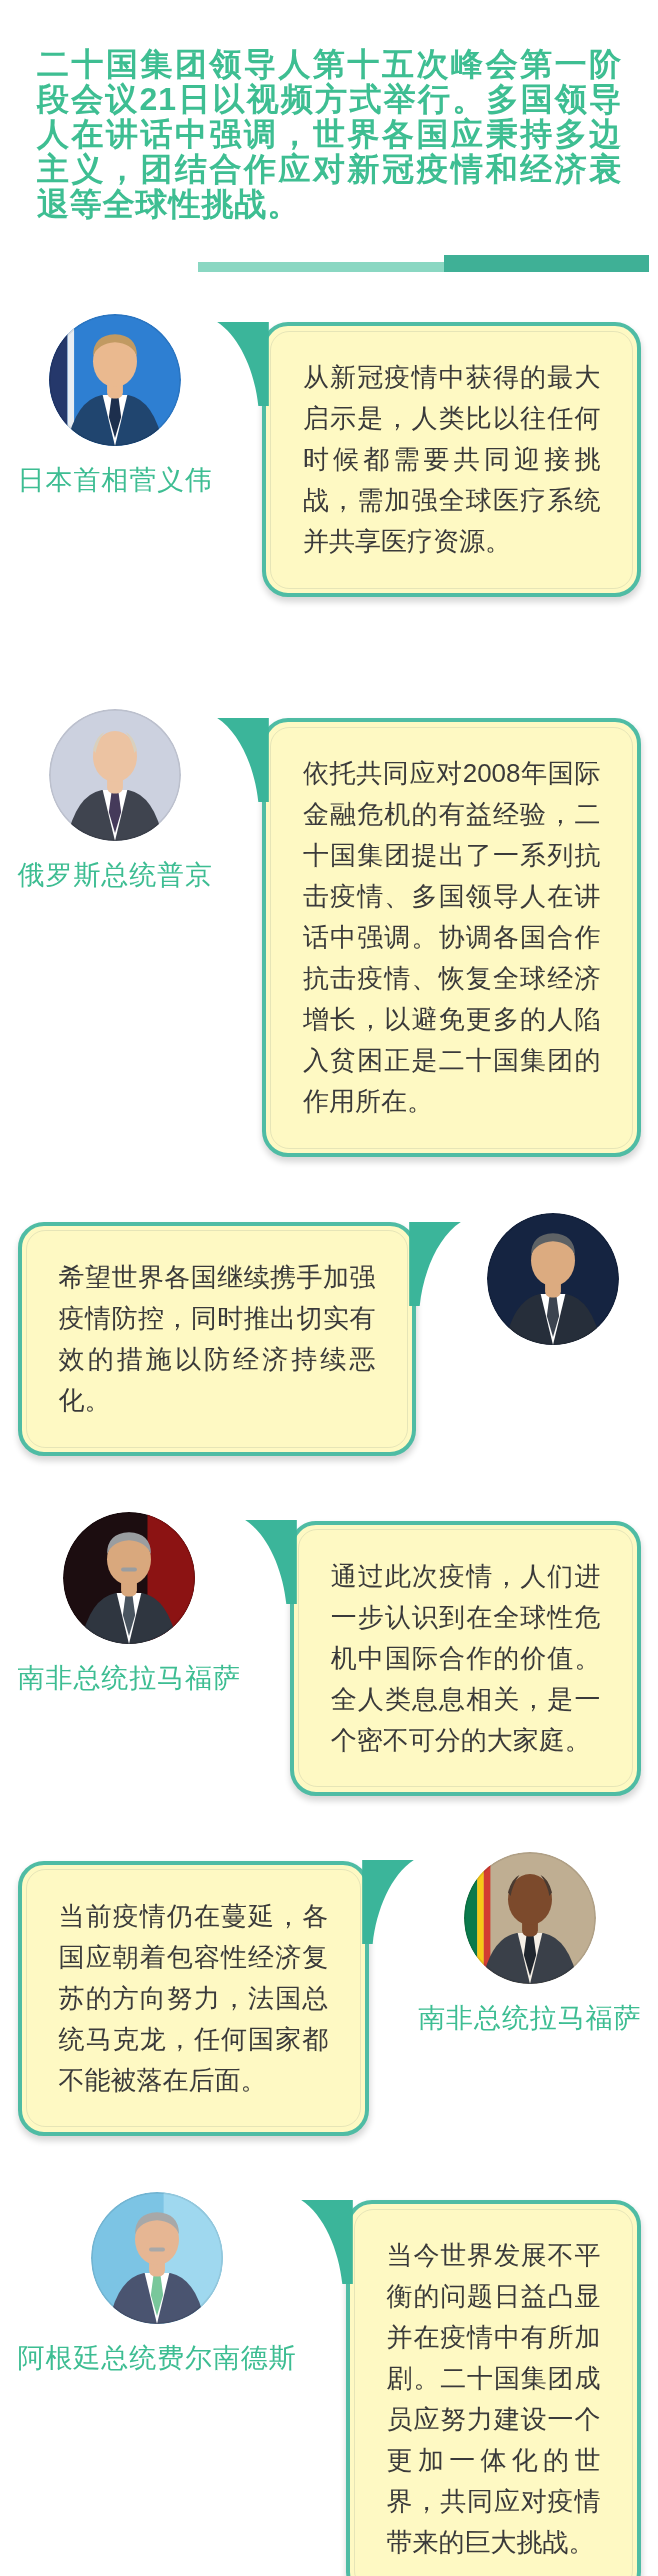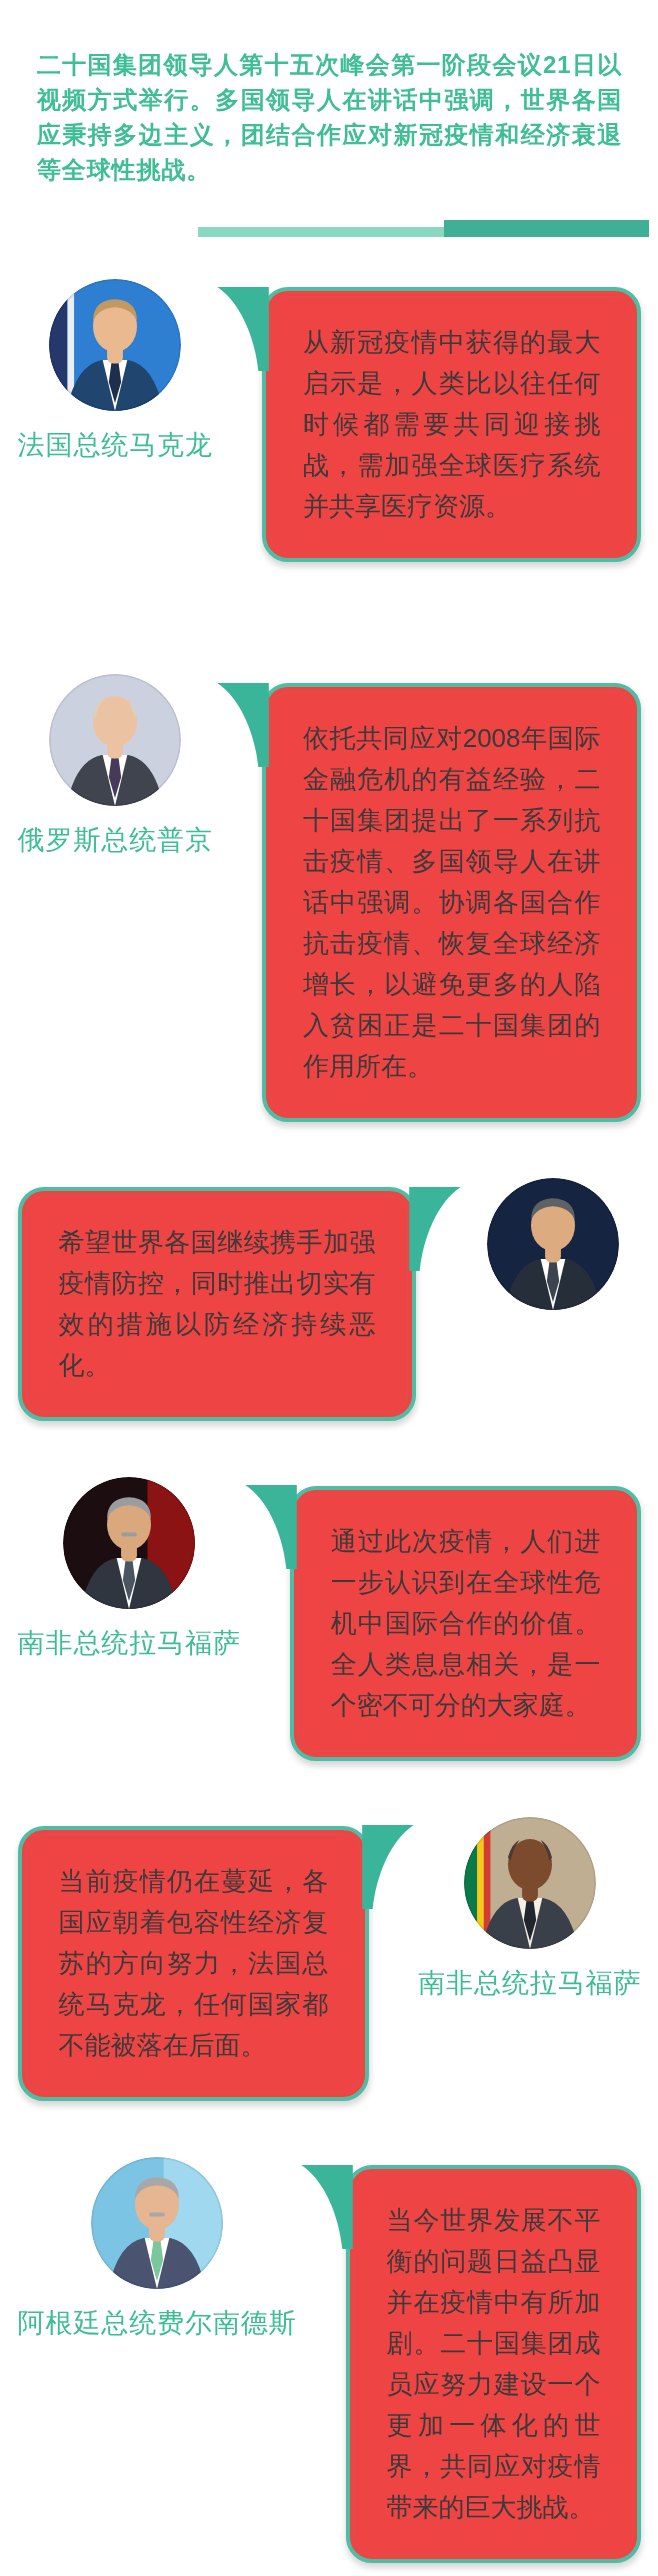--- a/index.html
+++ b/index.html
@@ -1,27 +1,27 @@
 <!DOCTYPE html>
 <html style="font-size:14px"><head>
 <meta charset="utf-8">
 <style>
   html,body{margin:0;padding:0;background:#ffffff;}
   body{font-family:"Liberation Sans","DejaVu Sans",sans-serif;}
   .page{width:659px;min-height:2576px;box-sizing:border-box;padding:47px 17.6px 26px;background:#fff;overflow:hidden;}
-  .intro{margin:0 19.3px;font-size:24px;line-height:35px;font-weight:700;color:#3EBE92;letter-spacing:0.9px;text-align:justify;}
+  .intro{margin:0 19.3px;font-size:32px;line-height:35px;font-weight:700;color:#3EBE92;letter-spacing:0.9px;text-align:justify;}
   .divider{position:relative;height:17.6px;margin:32px 0 42px;}
   .divider-light{position:absolute;bottom:0;left:180px;width:246px;height:9.7px;background:#8AD7C2;}
   .divider-dark{position:absolute;bottom:0;left:426px;width:205px;height:16.7px;background:#3FB096;}
   .row{display:flex;align-items:flex-start;margin-bottom:56px;}
   .avatar-col{display:flex;flex-direction:column;align-items:center;flex:0 0 auto;min-width:176px;}
   .avatar{width:132px;height:132px;border-radius:50%;overflow:hidden;flex:0 0 auto;}
   .avatar svg{display:block;}
   .leader-name{margin-top:16px;font-size:27px;color:#3DBD92;white-space:nowrap;letter-spacing:0.9px;}
-  .bubble{position:relative;flex:1 1 auto;margin-top:8.8px;background:#ef4444;border:4.4px solid #4FBCA4;border-radius:26px;box-shadow:0.9px 4.4px 6.1px rgba(0,0,0,0.16);}
+  .bubble{position:relative;flex:1 1 auto;margin-top:8.8px;background:#fef9c3;border:4.4px solid #4FBCA4;border-radius:26px;box-shadow:0.9px 4.4px 6.1px rgba(0,0,0,0.16);}
   .bubble::after{content:"";position:absolute;inset:4.4px;border:1.8px solid rgba(120,140,135,0.18);border-radius:19.3px;pointer-events:none;}
   .row.avatar-left .bubble{margin-left:49px;}
   .row.avatar-right .bubble{margin-right:49px;}
   .quote{margin:0;padding:31px 37px;font-size:26px;line-height:41px;color:#3A3A3A;text-align:justify;}
   .tail{position:absolute;top:-4.4px;width:52px;height:84px;}
   .row.avatar-left .tail{left:-49px;}
   .row.avatar-right .tail{right:-49px;transform:scaleX(-1);}
 </style>
 </head>
 <body>
@@ -49,21 +49,21 @@
                 <path d="M20,150 Q30,98 60,92 L90,92 Q120,98 130,150 Z" fill="#20456F"></path>
                 <path d="M61,92 L89,92 L75,150 Z" fill="#FFFFFF"></path>
                 <path d="M71,95 L79,95 L82,117 L75,141 L68,117 Z" fill="#1D2F4D"></path>
                 <rect x="66" y="72" width="18" height="24" rx="7" fill="#EAB98F"></rect>
                 <ellipse cx="75" cy="54" rx="25" ry="29" fill="#EAB98F"></ellipse>
                 <path d="M50,48 Q50,24 75,23 Q100,24 100,48 Q94,33 75,32 Q56,33 50,48 Z" fill="#C19A62"></path>
               </g>
               <circle cx="75" cy="75" r="74" fill="none" stroke="rgba(0,0,0,0.08)" stroke-width="2"></circle>
             </svg>
           </div>
-          <div class="leader-name">法国总统马克龙</div>
+          <div class="leader-name">日本首相菅义伟</div>
         </div>
         <div class="bubble">
           <svg class="tail" viewBox="0 0 59 96">
             <path d="M0,0 L59,0 L59,96 L47,96 C43,57 26,17 0,0 Z" fill="#3BB59A"></path>
           </svg>
           <p class="quote">从新冠疫情中获得的最大启示是，人类比以往任何时候都需要共同迎接挑战，需加强全球医疗系统并共享医疗资源。</p>
         </div>
       </div>
       <div class="row avatar-right">
       </div>

